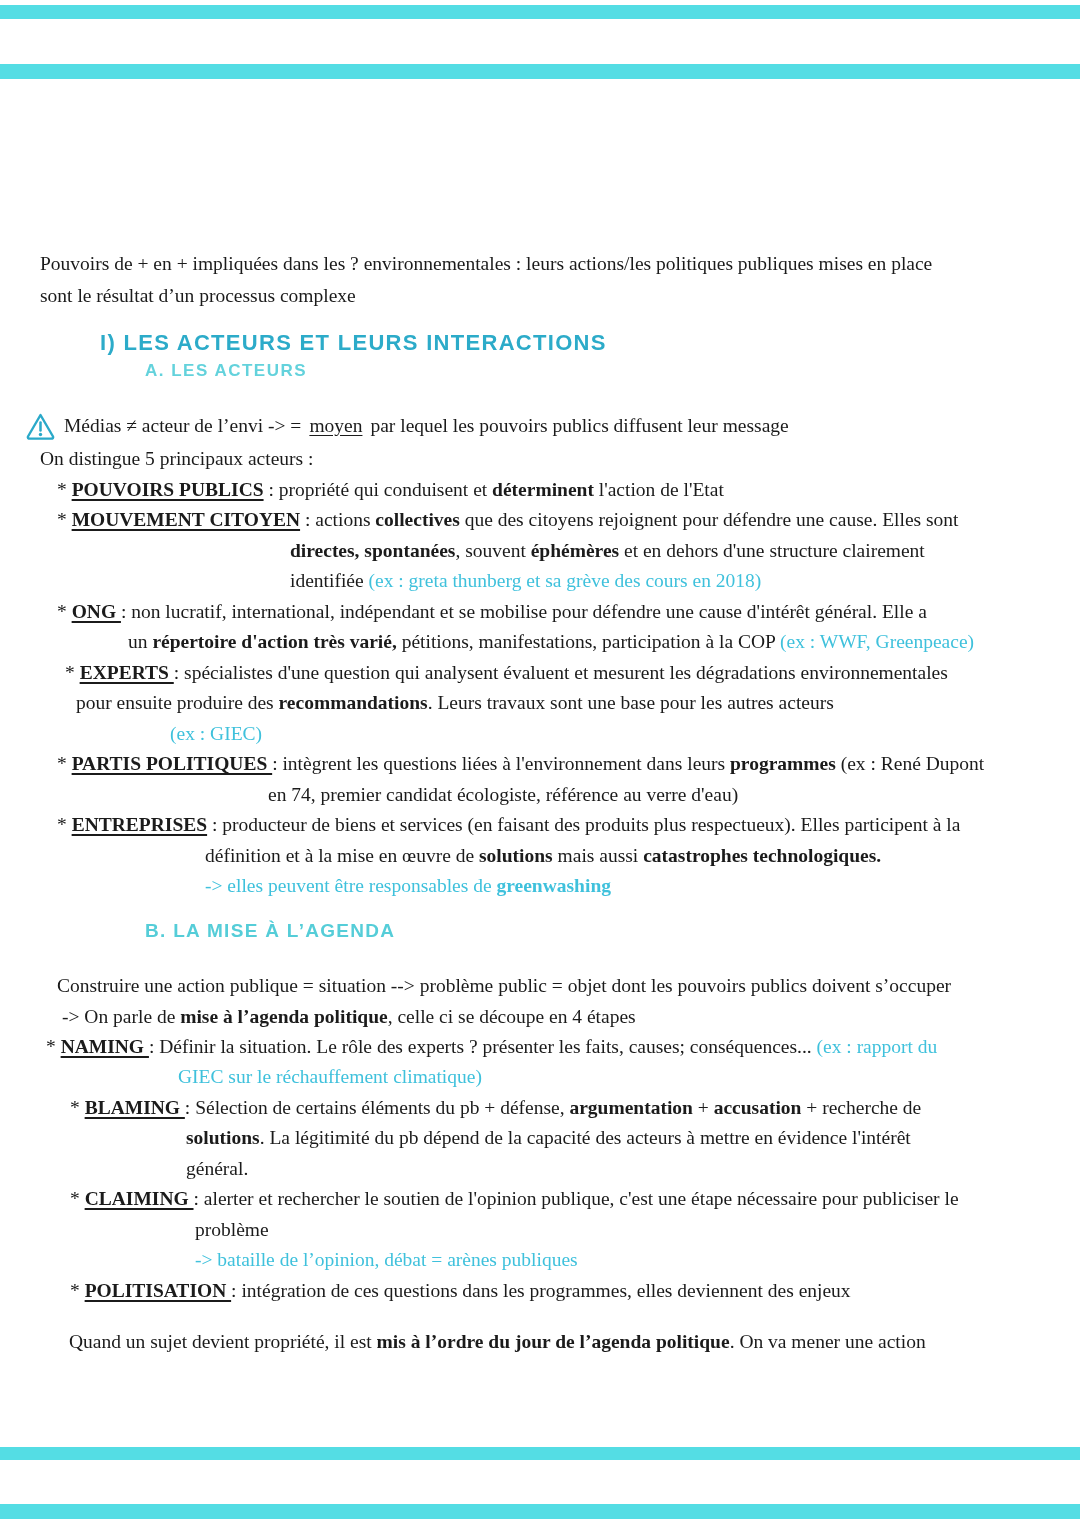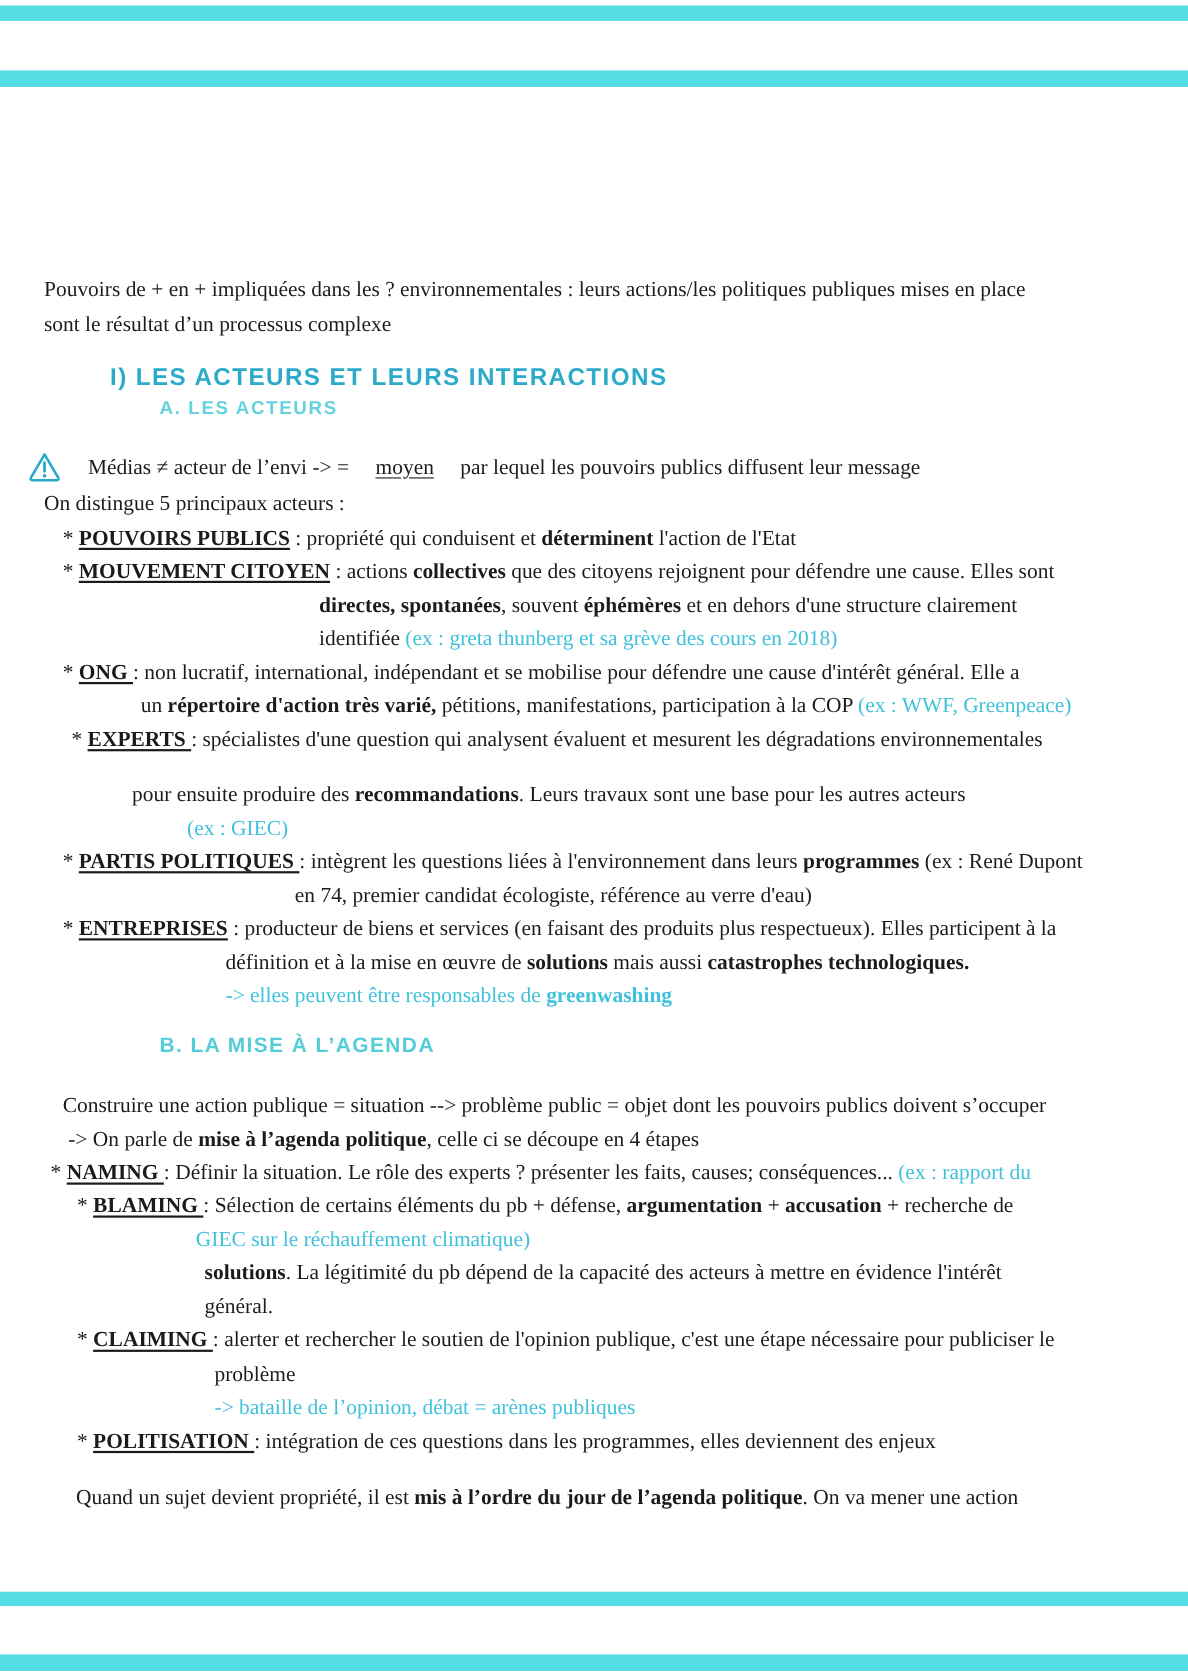--- a/index.html
+++ b/index.html
@@ -57,21 +57,21 @@
   }
   .h2b{
     font-family:"Liberation Sans", sans-serif;
     font-weight:600;
     font-size:19px;line-height:26px;height:26px;
     letter-spacing:1.3px;
     color:#55cdd8;
     white-space:nowrap;
   }
   .warning{
-    display:flex;align-items:flex-start;gap:24px;
+    display:flex;align-items:center;gap:8px;
     font-size:19.5px;line-height:32px;height:32px;
     white-space:nowrap;
   }
   .warning svg{flex:0 0 auto;}
 
   .seg-n{}
   .seg-b{font-weight:bold;}
   .seg-u{text-decoration:underline;text-underline-offset:3px;}
   .seg-bu{font-weight:bold;text-decoration:underline;text-decoration-thickness:2px;text-underline-offset:3px;}
   .seg-c{color:#3fc1dc;}
@@ -101,33 +101,33 @@
         <span class="seg-n"> par lequel les pouvoirs publics diffusent leur message</span>
       </div>
       <div class="line" style="padding-left: 40px; margin-top: 2px;"><span class="seg-n">On distingue 5 principaux acteurs :</span></div>
       <div class="line" style="padding-left: 57px;"><span class="seg-n">* </span><span class="seg-bu">POUVOIRS PUBLICS</span><span class="seg-n"> : propriété qui conduisent et </span><span class="seg-b">déterminent</span><span class="seg-n"> l'action de l'Etat</span></div>
       <div class="line" style="padding-left: 57px;"><span class="seg-n">* </span><span class="seg-bu">MOUVEMENT CITOYEN</span><span class="seg-n"> : actions </span><span class="seg-b">collectives</span><span class="seg-n"> que des citoyens rejoignent pour défendre une cause. Elles sont</span></div>
       <div class="line" style="padding-left: 290px;"><span class="seg-b">directes, spontanées</span><span class="seg-n">, souvent </span><span class="seg-b">éphémères</span><span class="seg-n"> et en dehors d'une structure clairement</span></div>
       <div class="line" style="padding-left: 290px;"><span class="seg-n">identifiée </span><span class="seg-c">(ex : greta thunberg et sa grève des cours en 2018)</span></div>
       <div class="line" style="padding-left: 57px;"><span class="seg-n">* </span><span class="seg-bu">ONG </span><span class="seg-n">: non lucratif, international, indépendant et se mobilise pour défendre une cause d'intérêt général. Elle a</span></div>
       <div class="line" style="padding-left: 128px;"><span class="seg-n">un </span><span class="seg-b">répertoire d'action très varié,</span><span class="seg-n"> pétitions, manifestations, participation à la COP </span><span class="seg-c">(ex : WWF, Greenpeace)</span></div>
       <div class="line" style="padding-left: 65px;"><span class="seg-n">* </span><span class="seg-bu">EXPERTS </span><span class="seg-n">: spécialistes d'une question qui analysent évaluent et mesurent les dégradations environnementales</span></div>
-      <div class="line" style="padding-left: 120px; margin-top: 20px;"><span class="seg-n">pour ensuite produire des </span><span class="seg-b">recommandations</span><span class="seg-n">. Leurs travaux sont une base pour les autres acteurs</span></div>
+      <div class="line" style="padding-left: 76px;"><span class="seg-n">pour ensuite produire des </span><span class="seg-b">recommandations</span><span class="seg-n">. Leurs travaux sont une base pour les autres acteurs</span></div>
       <div class="line" style="padding-left: 170px;"><span class="seg-c">(ex : GIEC)</span></div>
       <div class="line" style="padding-left: 57px;"><span class="seg-n">* </span><span class="seg-bu">PARTIS POLITIQUES </span><span class="seg-n">: intègrent les questions liées à l'environnement dans leurs </span><span class="seg-b">programmes</span><span class="seg-n"> (ex : René Dupont</span></div>
       <div class="line" style="padding-left: 268px;"><span class="seg-n">en 74, premier candidat écologiste, référence au verre d'eau)</span></div>
       <div class="line" style="padding-left: 57px;"><span class="seg-n">* </span><span class="seg-bu">ENTREPRISES</span><span class="seg-n"> : producteur de biens et services (en faisant des produits plus respectueux). Elles participent à la</span></div>
       <div class="line" style="padding-left: 205px;"><span class="seg-n">définition et à la mise en œuvre de </span><span class="seg-b">solutions</span><span class="seg-n"> mais aussi </span><span class="seg-b">catastrophes technologiques.</span></div>
       <div class="line" style="padding-left: 205px;"><span class="seg-c">-&gt; elles peuvent être responsables de </span><span class="seg-cb">greenwashing</span></div>
       <div class="h2b" style="padding-left: 145px; margin-top: 16px;">B. LA MISE À L’AGENDA</div>
       <div class="line lh31" style="padding-left: 57px; margin-top: 26px;"><span class="seg-n">Construire une action publique = situation --&gt; problème public = objet dont les pouvoirs publics doivent s’occuper</span></div>
       <div class="line lh31" style="padding-left: 62px;"><span class="seg-n">-&gt; On parle de </span><span class="seg-b">mise à l’agenda politique</span><span class="seg-n">, celle ci se découpe en 4 étapes</span></div>
       <div class="line" style="padding-left: 46px;"><span class="seg-n">* </span><span class="seg-bu">NAMING </span><span class="seg-n">: Définir la situation. Le rôle des experts ? présenter les faits, causes; conséquences... </span><span class="seg-c">(ex : rapport du</span></div>
+      <div class="line" style="padding-left: 178px;"><span class="seg-c">GIEC sur le réchauffement climatique)</span></div>
       <div class="line" style="padding-left: 70px;"><span class="seg-n">* </span><span class="seg-bu">BLAMING </span><span class="seg-n">: Sélection de certains éléments du pb + défense, </span><span class="seg-b">argumentation</span><span class="seg-n"> + </span><span class="seg-b">accusation</span><span class="seg-n"> + recherche de</span></div>
-      <div class="line" style="padding-left: 178px;"><span class="seg-c">GIEC sur le réchauffement climatique)</span></div>
       <div class="line" style="padding-left: 186px;"><span class="seg-b">solutions</span><span class="seg-n">. La légitimité du pb dépend de la capacité des acteurs à mettre en évidence l'intérêt</span></div>
       <div class="line" style="padding-left: 186px;"><span class="seg-n">général.</span></div>
       <div class="line" style="padding-left: 70px;"><span class="seg-n">* </span><span class="seg-bu">CLAIMING </span><span class="seg-n">: alerter et rechercher le soutien de l'opinion publique, c'est une étape nécessaire pour publiciser le</span></div>
       <div class="line" style="padding-left: 195px;"><span class="seg-n">problème</span></div>
       <div class="line" style="padding-left: 195px;"><span class="seg-c">-&gt; bataille de l’opinion, débat = arènes publiques</span></div>
       <div class="line" style="padding-left: 70px;"><span class="seg-n">* </span><span class="seg-bu">POLITISATION </span><span class="seg-n">: intégration de ces questions dans les programmes, elles deviennent des enjeux</span></div>
       <div class="line lh31" style="padding-left: 69px; margin-top: 20px;"><span class="seg-n">Quand un sujet devient propriété, il est </span><span class="seg-b">mis à l’ordre du jour de l’agenda politique</span><span class="seg-n">. On va mener une action</span></div>
     </div>
 
   <div class="bar b1"></div>

